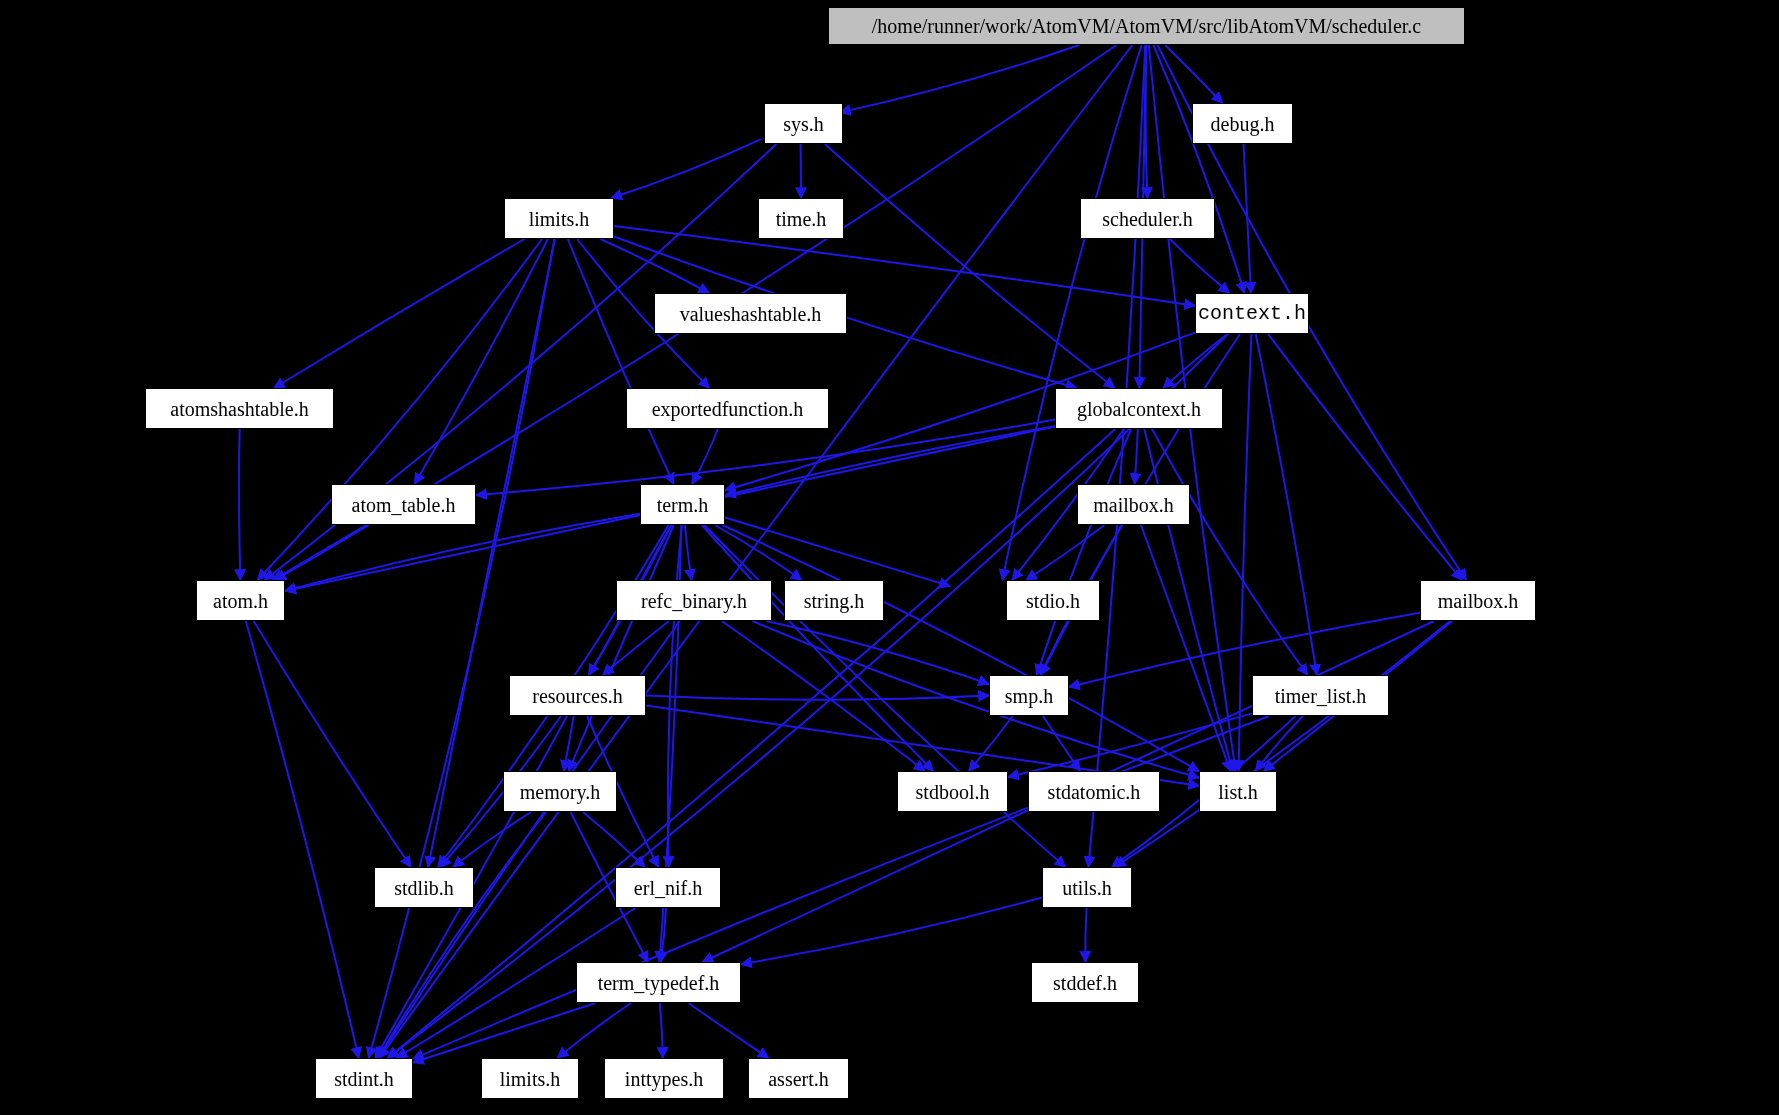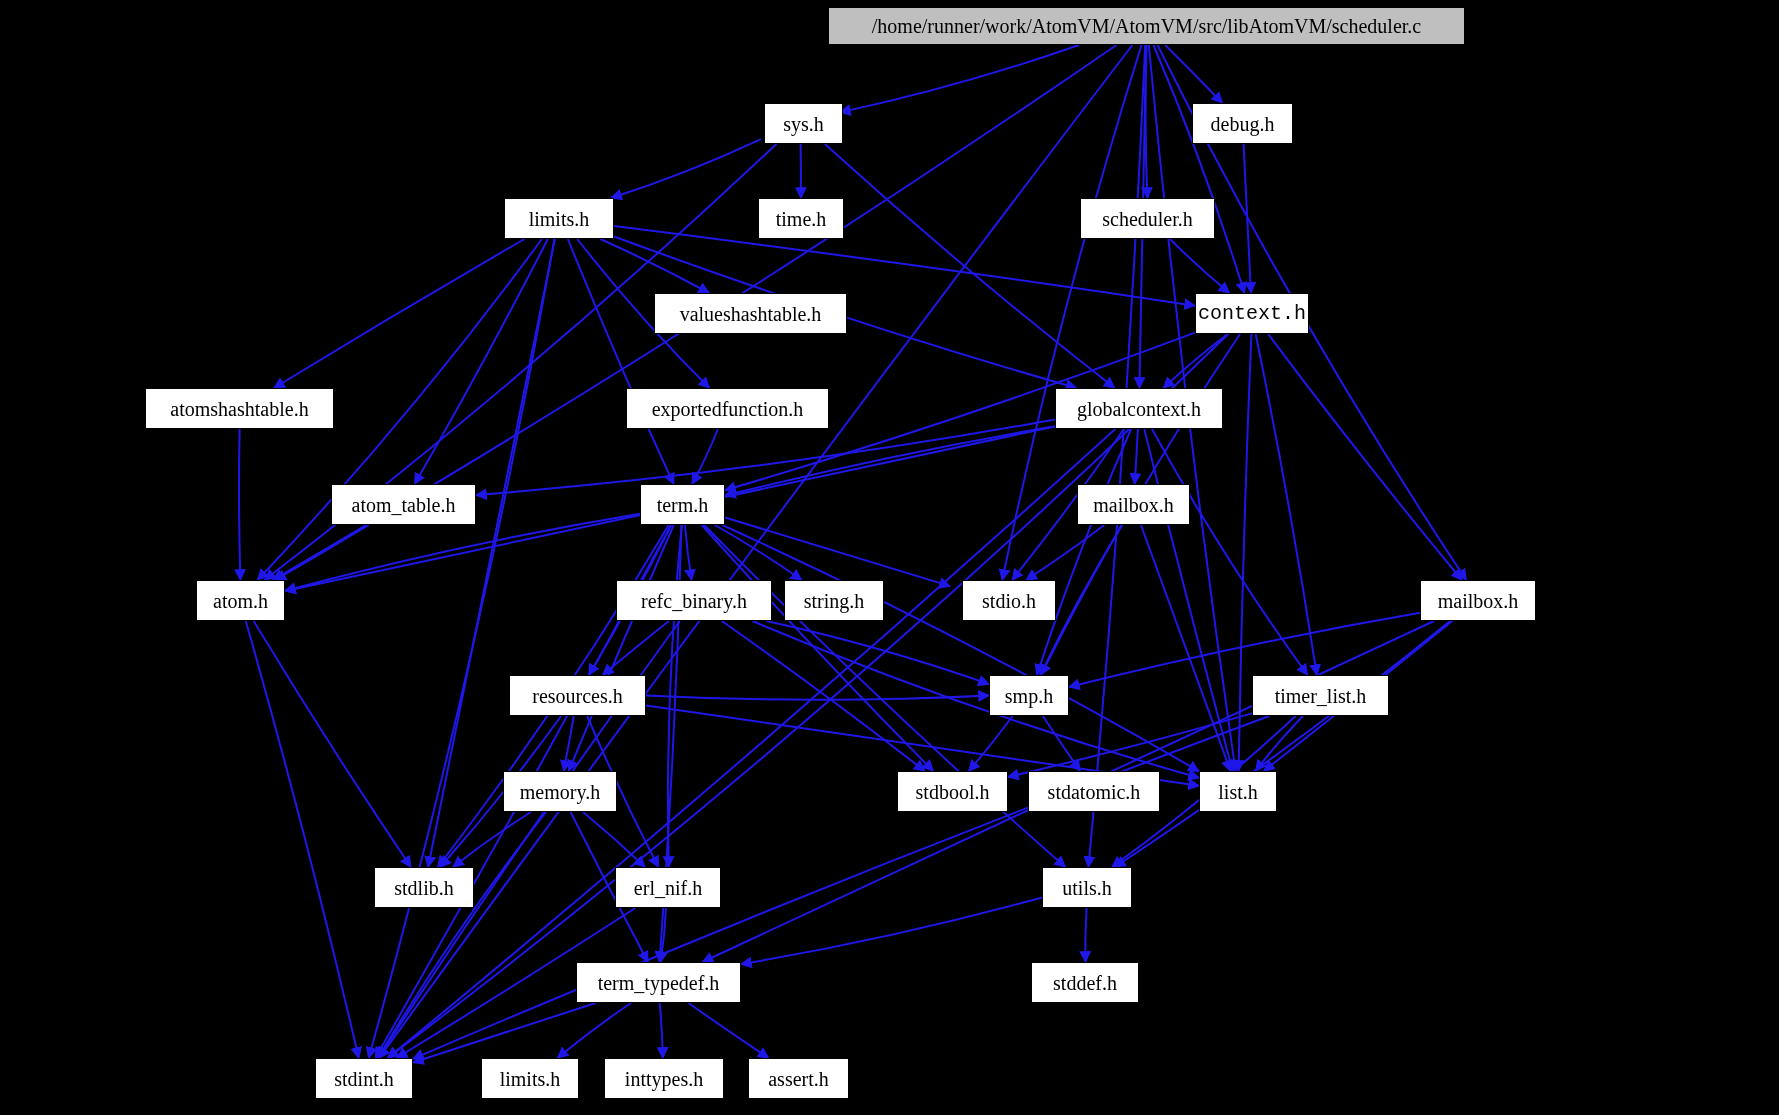--- a/index.html
+++ b/index.html
@@ -204,21 +204,21 @@
       </div>
       <div class="node" style="left: 196px; top: 580px; width: 89px; height: 41px;">
         <span class="node-label">atom.h</span>
       </div>
       <div class="node" style="left: 616px; top: 580px; width: 156px; height: 41px;">
         <span class="node-label">refc_binary.h</span>
       </div>
       <div class="node" style="left: 784px; top: 580px; width: 100px; height: 41px;">
         <span class="node-label">string.h</span>
       </div>
-      <div class="node" style="left: 962px; top: 580px; width: 94px; height: 41px; justify-content: center;">
+      <div class="node" style="left: 1006px; top: 580px; width: 94px; height: 41px; justify-content: center;">
         <span class="node-label">stdio.h</span>
       </div>
       <div class="node" style="left: 509px; top: 675px; width: 137px; height: 41px;">
         <span class="node-label">resources.h</span>
       </div>
       <div class="node" style="left: 989px; top: 675px; width: 80px; height: 41px;">
         <span class="node-label">smp.h</span>
       </div>
       <div class="node" style="left: 1252px; top: 675px; width: 137px; height: 41px;">
         <span class="node-label">timer_list.h</span>

